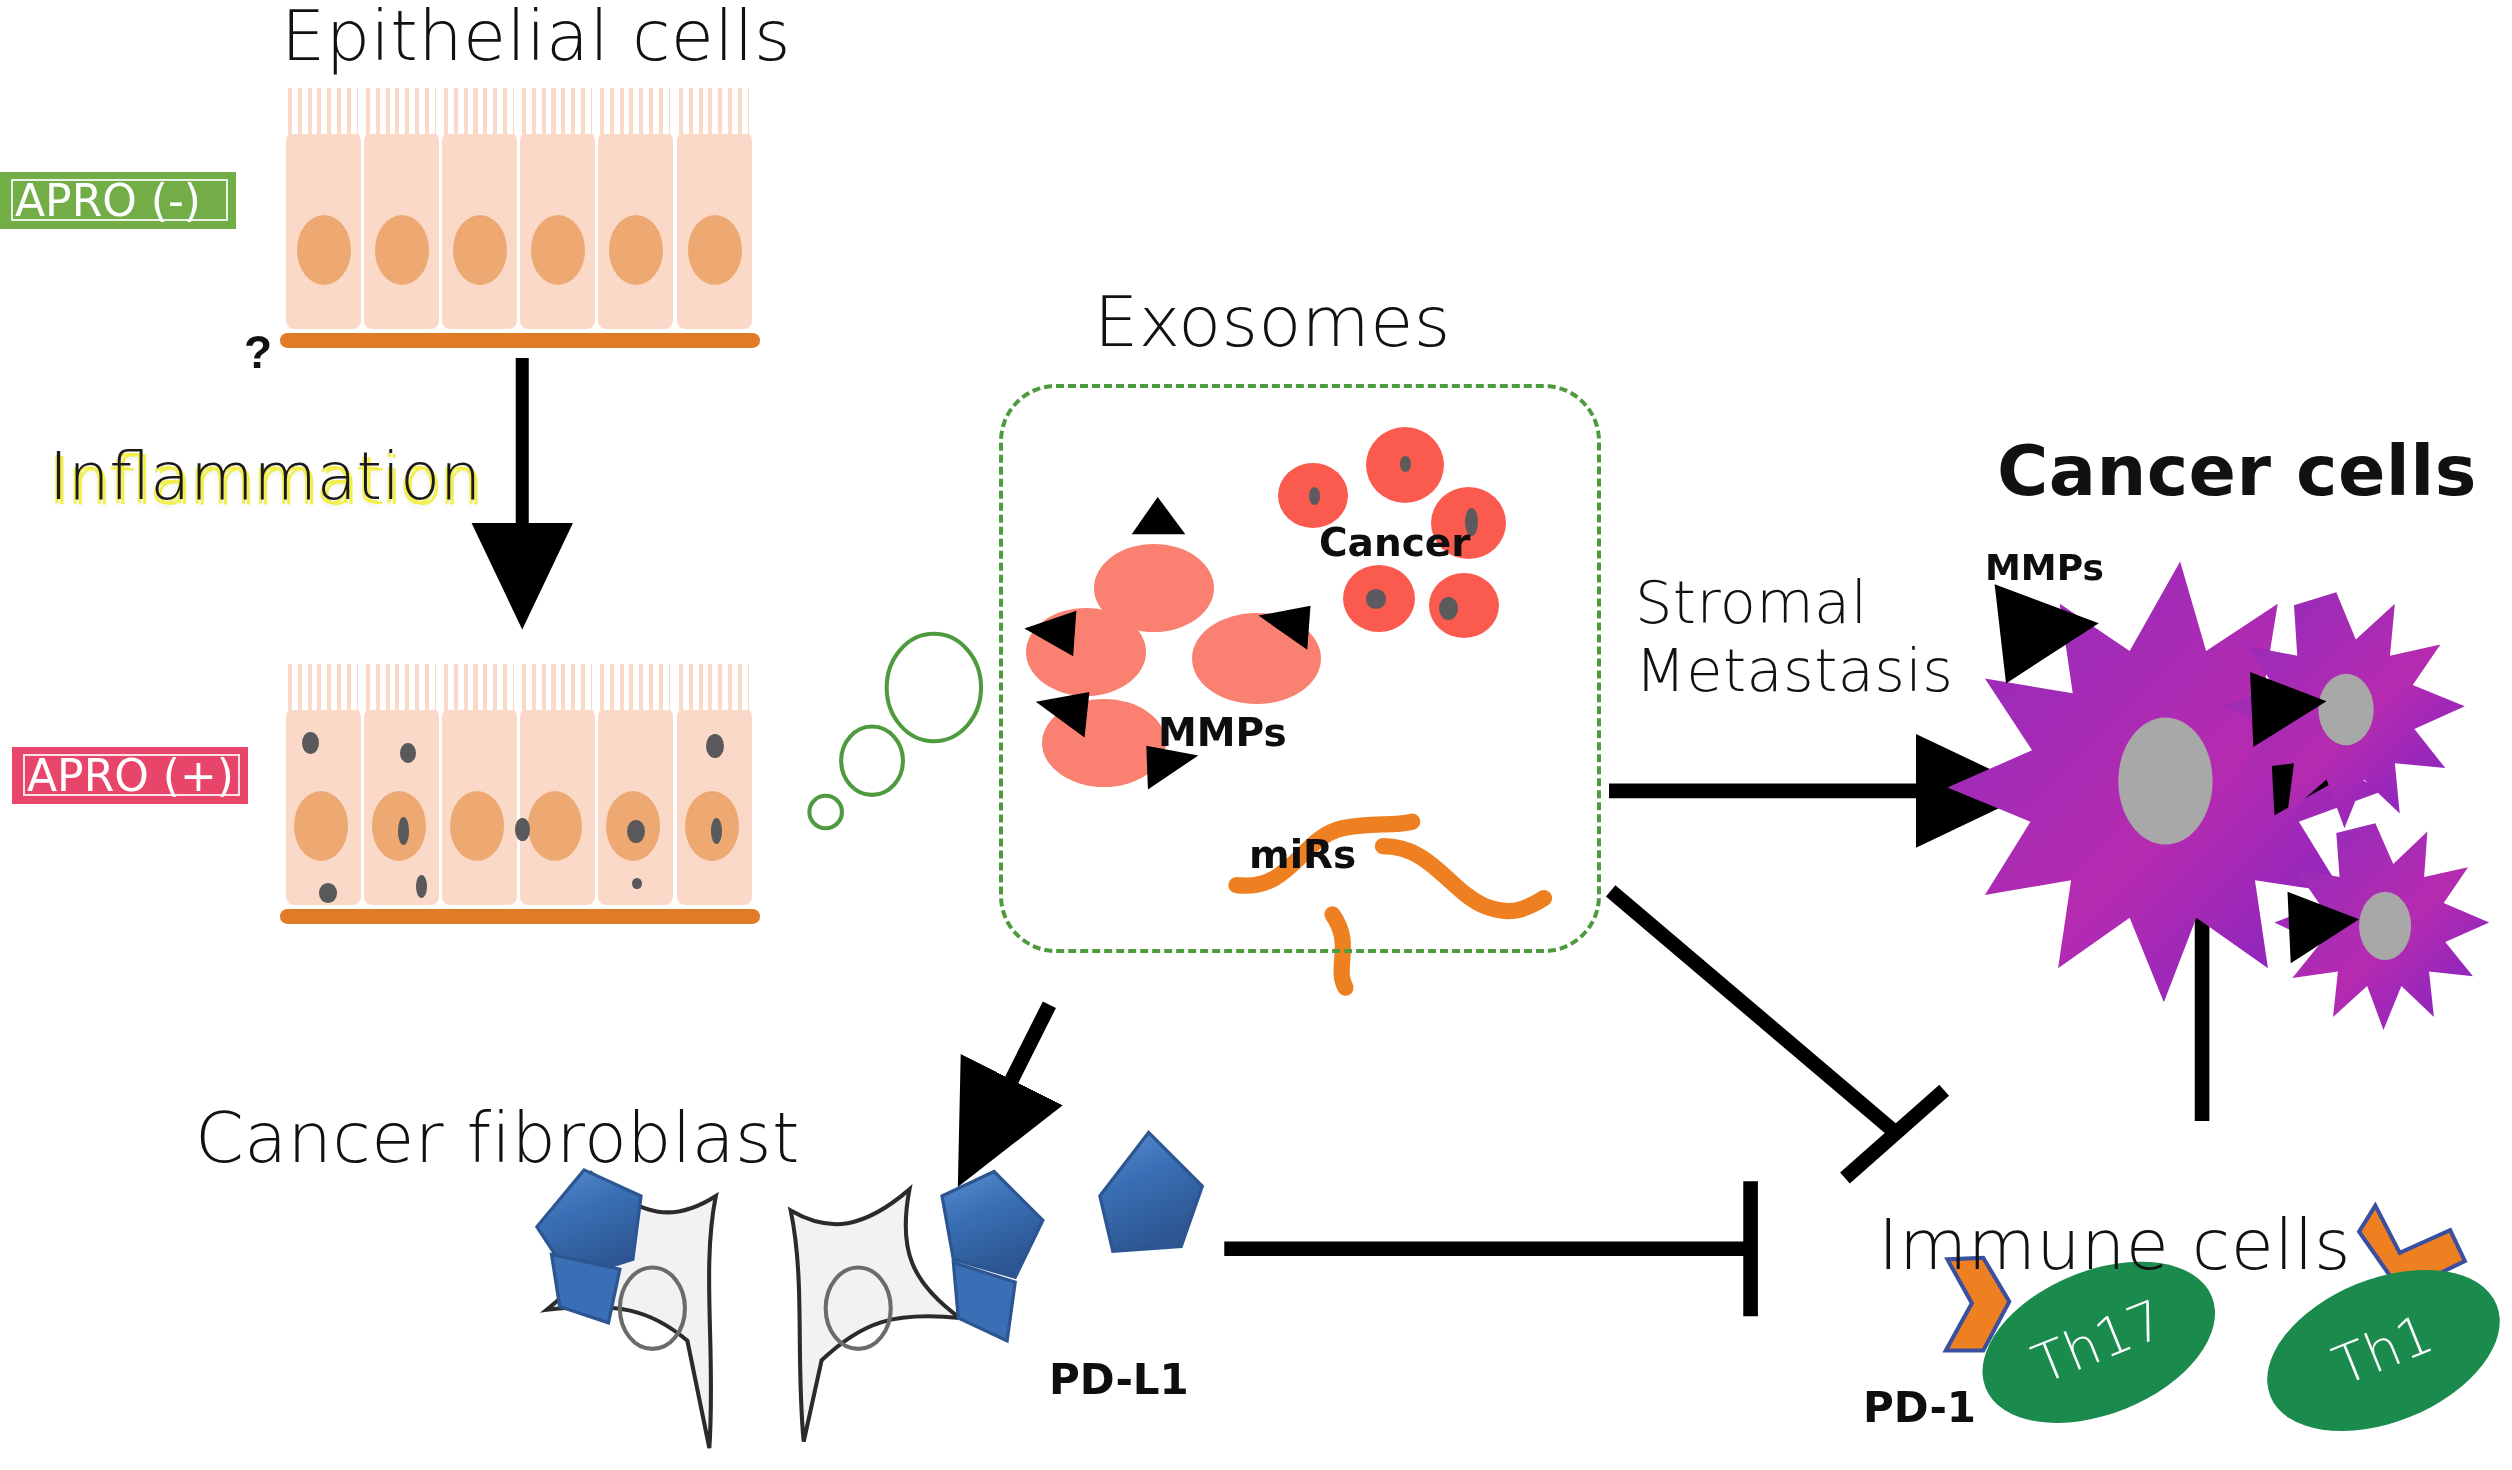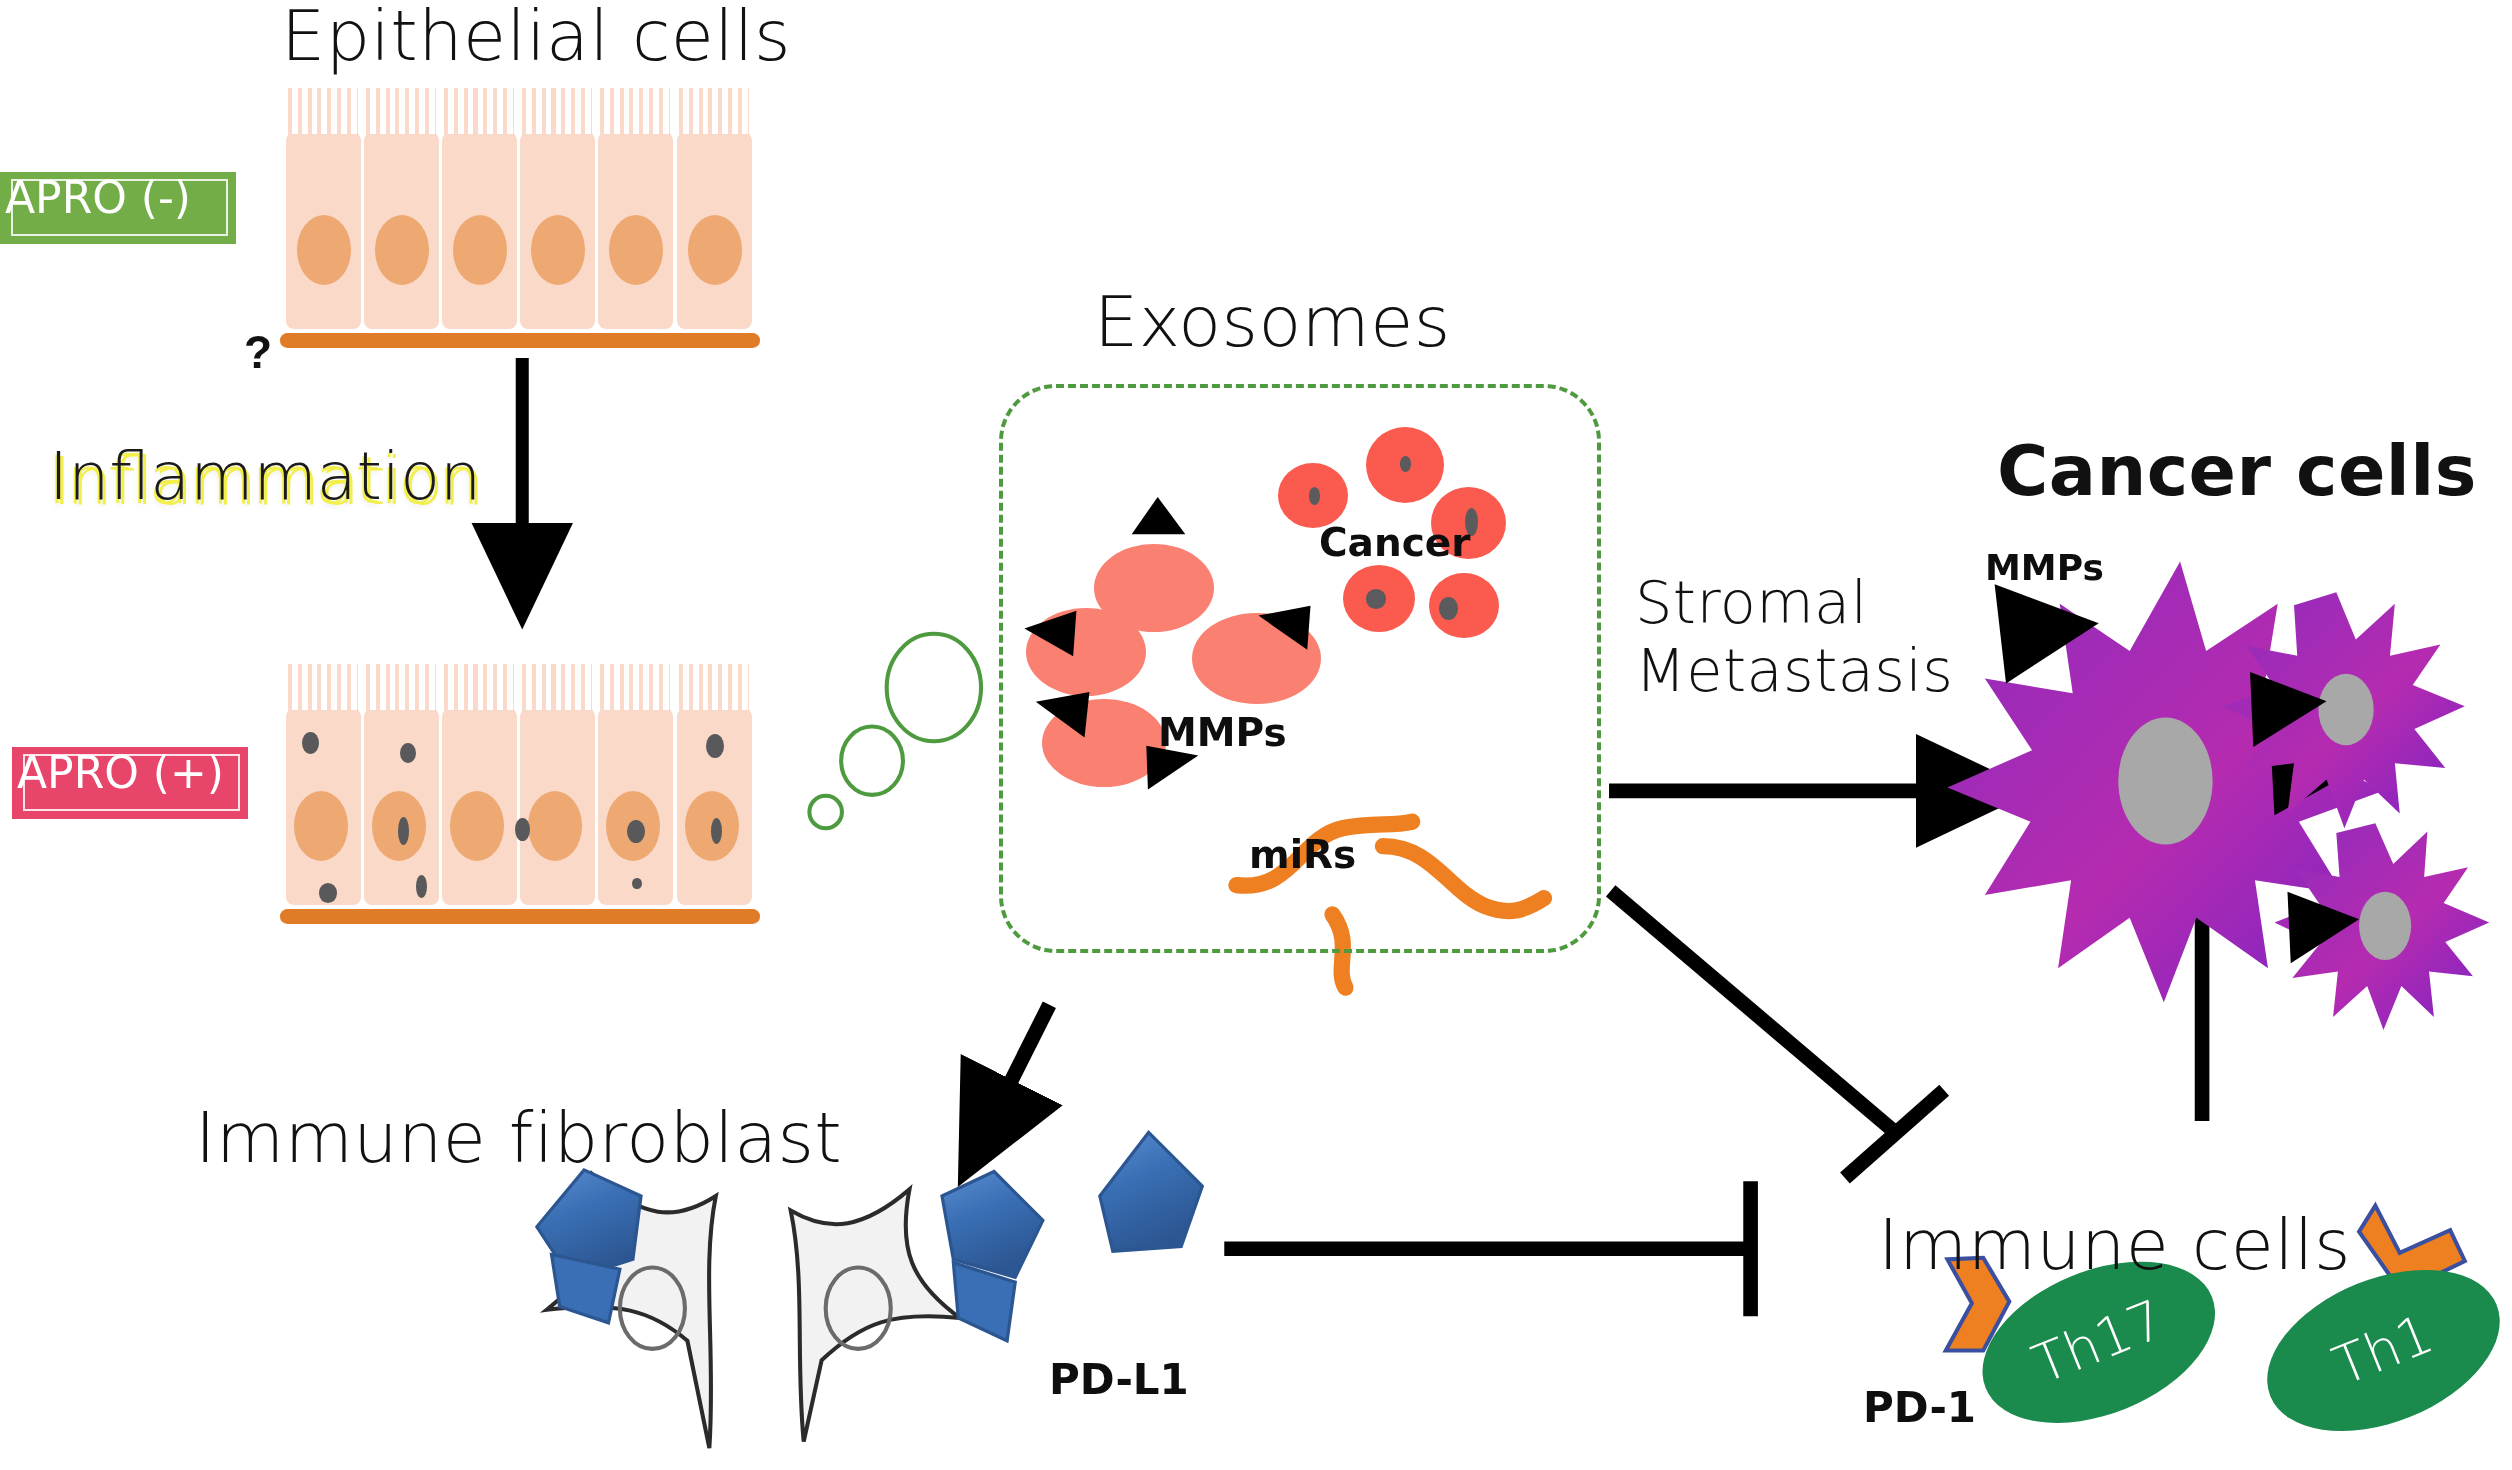--- a/index.html
+++ b/index.html
@@ -12,22 +12,22 @@
   .hd{font-family:"DejaVu Sans",sans-serif;font-weight:300;color:#111;
       white-space:nowrap;letter-spacing:0.4px;}
   .hd-epi   {left:281px; top:-4.9px;  font-size:70px;}
   .hd-exo   {left:1094px;top:281px; font-size:70px;}
   .hd-can   {left:1997px;top:430px; font-size:70px;font-weight:bold;}
   .hd-str   {left:195px; top:1097px;font-size:70px;}
   .hd-imm   {left:1878px;top:1204px;font-size:70px;}
   .hd-inv   {left:1635px;top:569px; font-size:59px;line-height:68px;}
 
   
-  .badge{width:236px;height:72px;display:flex;align-items:flex-start;
-         justify-content:flex-start;box-sizing:border-box;padding-left:5px;}
+  .badge{width:236px;height:57px;display:flex;align-items:center;
+         justify-content:flex-start;box-sizing:border-box;padding-left:15px;}
   .badge span{color:#fff;font-size:44px;font-family:"DejaVu Sans",sans-serif;
               font-weight:400;white-space:nowrap;}
   .badge-neg{left:0px;top:172px;background:#72ad47;}
   .badge-pos{left:12px;top:747px;background:#e8456a;}
   .badge-inner{position:absolute;left:11.4px;top:6.5px;right:8.1px;bottom:8.1px;
                border:2.4px solid rgba(255,255,255,.85);pointer-events:none;}
 
   
   .inflam{left:49px;top:439px;font-size:65px;color:#1a1a1a;
           font-family:"DejaVu Sans",sans-serif;font-weight:300;white-space:nowrap;
@@ -185,21 +185,21 @@
     <g fill="none" stroke="#ef8022" stroke-width="20" stroke-linecap="round">
       <path d="M1520,1088 C1588,1096 1598,1030 1650,1018 C1688,1010 1710,1016 1736,1010"></path>
       <path d="M1700,1040 C1760,1040 1782,1096 1826,1114 C1856,1126 1876,1118 1898,1104"></path>
       <path d="M1638,1124 C1664,1160 1640,1190 1654,1214"></path>
     </g>
   </svg>
 
   <div class="abs hd hd-epi">Epithelial cells</div>
   <div class="abs hd hd-exo">Exosomes</div>
   <div class="abs hd hd-can">Cancer cells</div>
-  <div class="abs hd hd-str">Immune fibroblast</div>
+  <div class="abs hd hd-str">Cancer fibroblast</div>
   <div class="abs hd hd-imm">Immune cells</div>
 
   <div class="abs hd hd-inv">
     <div>Stromal</div>
     <div>Metastasis</div>
   </div>
 
   <div class="abs badge badge-neg">
     <div class="badge-inner"></div>
     <span>APRO (-)</span>

